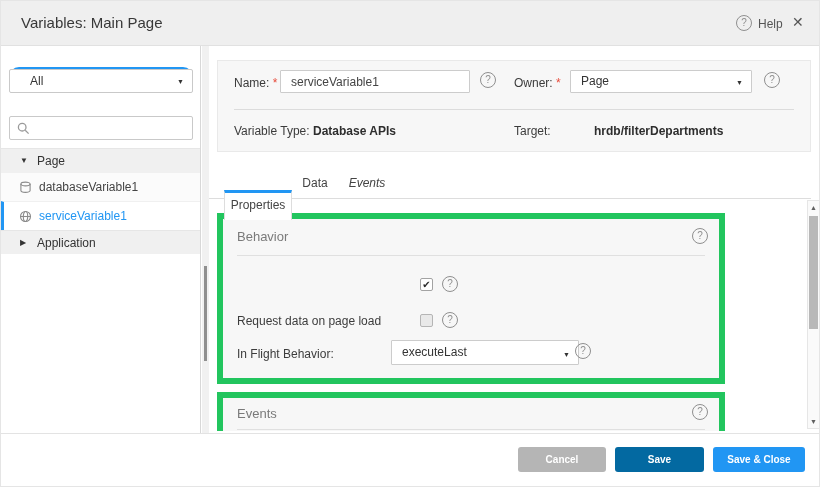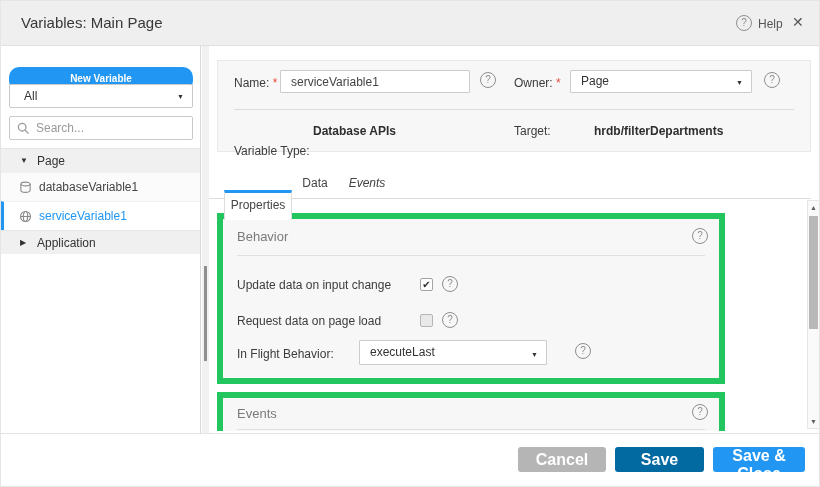--- a/index.html
+++ b/index.html
@@ -17,22 +17,22 @@
   .header .help-circle { left:735px; top:14px; }
   .header-help-label { position:absolute; left:757px; top:16px; font-size:12px; color:#555; }
   .header-close { position:absolute; left:791px; top:13px; font-size:14px; color:#555; cursor:pointer; }
 
   
   .sidebar { position:absolute; left:0; top:45px; width:200px; height:387px; background:#fff;
              border-right:1px solid #d8d8d8; }
   .new-variable-btn { position:absolute; left:8px; top:21px; width:184px; height:24px;
                       background:#2196f3; color:#fff; font-weight:bold; font-size:10px;
                       border:none; border-radius:10px; text-align:center; line-height:24px; cursor:pointer; }
-  .side-select { position:absolute; left:8px; top:38px; width:184px; height:24px; background:#fff;
-                 border:1px solid #c9c9c9; border-radius:2px; line-height:22px; padding-left:14px;
+  .side-select { position:absolute; left:8px; top:23px; width:184px; height:24px; background:#fff;
+                 border:1px solid #c9c9c9; border-radius:2px; line-height:22px; padding-left:20px;
                  color:#333; cursor:pointer; }
   .side-search { position:absolute; left:8px; top:70px; width:184px; height:24px; background:#fff;
                  border:1px solid #c9c9c9; border-radius:2px; }
   .side-search svg { position:absolute; left:7px; top:5px; }
   .side-search input { position:absolute; left:26px; top:1px; width:150px; height:20px; border:none;
                        outline:none; font-family:"Liberation Sans",sans-serif; font-size:12px; color:#555; background:transparent; }
   .side-search input::placeholder { color:#9a9a9a; }
   .caret-glyph { font-size:7px; color:#333; }
   .side-select .caret-glyph { position:absolute; right:8px; top:1px; }
 
@@ -94,21 +94,21 @@
   .main-scrollbar { position:absolute; left:598px; top:1px; width:13px; height:229px;
                     background:#fafafa; border:1px solid #e6e6e6; }
   .scroll-arrow { position:absolute; left:0; width:11px; text-align:center; font-size:7px; color:#606060; cursor:pointer; }
   .scroll-arrow.up { top:3px; }
   .scroll-arrow.down { bottom:3px; }
   .main-scroll-thumb { position:absolute; left:1px; top:15px; width:9px; height:113px; background:#b8b8b8; cursor:grab; }
 
   
   .footer { position:absolute; left:0; top:432px; width:820px; height:55px; background:#fff; border-top:1px solid #e3e3e3; }
   .footer-btn { position:absolute; top:13px; height:25px; border:none; border-radius:3px; color:#fff;
-                font-family:"Liberation Sans",sans-serif; font-size:16px; font-weight:bold; cursor:pointer; }
+                font-family:"Liberation Sans",sans-serif; font-size:10px; font-weight:bold; cursor:pointer; }
   .btn-cancel { left:517px; width:88px; background:#b5b5b5; }
   .btn-save { left:614px; width:89px; background:#0369a1; }
   .btn-save-close { left:712px; width:92px; background:#2196f3; }
 </style>
 </head>
 <body>
 
 <div class="app">
 
   <div class="header">
@@ -124,21 +124,20 @@
     <div class="side-select">
       <span>All</span>
       <span class="caret-glyph">▼</span>
     </div>
 
     <div class="side-search">
       <svg width="13" height="13" viewBox="0 0 13 13">
         <circle cx="5.2" cy="5.2" r="3.8" fill="none" stroke="#9a9a9a" stroke-width="1.3"></circle>
         <line x1="8.2" y1="8.2" x2="11.6" y2="11.6" stroke="#9a9a9a" stroke-width="1.3"></line>
       </svg>
-      <input type="text" placeholder="Search..." style="">
     </div>
 
     <div class="tree">
       <div class="tree-row tree-group">
         <span class="tree-caret">▼</span>
         <span class="tree-label">Page</span>
       </div>
       <div class="tree-row tree-item">
         <svg class="tree-ico" width="13" height="13" viewBox="0 0 13 13">
           <ellipse cx="6.5" cy="3" rx="4.6" ry="1.9" fill="none" stroke="#8a8a8a" stroke-width="1.1"></ellipse>
@@ -178,51 +177,50 @@
         <span>Owner:</span> <span class="req">*</span>
       </div>
       <div class="ui-select" style="left:352px; top:9px; width:182px;">
         <span>Page</span>
         <span class="caret-glyph">▼</span>
       </div>
       <div class="help-circle" style="left:546px; top:11px;">?</div>
 
       <div class="fp-divider"></div>
 
-      <div class="fp-static-label" style="left:16px;margin-top:20px;">Variable Type:</div>
+      <div class="fp-static-label" style="left:16px;">Variable Type:</div>
       <div class="fp-static-value" style="left:95px;">Database APIs</div>
       <div class="fp-static-label" style="left:296px;">Target:</div>
       <div class="fp-static-value" style="left:376px;">hrdb/filterDepartments</div>
     </div>
 
     <div class="tabbar">
       <div class="tab tab-properties active">Properties</div>
       <div class="tab tab-data">Data</div>
       <div class="tab tab-events">Events</div>
     </div>
 
     <div class="content">
 
       <div class="section-panel behavior-panel">
         <div class="section-title" style="top:10px;">Behavior</div>
         <div class="help-circle section-help" style="top:9px;">?</div>
         <div class="section-divider" style="top:36px;"></div>
 
-        <div class="prop-label" style="top:59px;">Update data on input change</div>
         <div class="checkbox" style="top:59px;">
           <span>✔</span>
         </div>
         <div class="help-circle row-help" style="top:57px;">?</div>
 
         <div class="prop-label" style="top:95px;">Request data on page load</div>
         <div class="checkbox unchecked" style="top:95px;"></div>
         <div class="help-circle row-help" style="top:93px;">?</div>
 
         <div class="prop-label" style="top:128px;">In Flight Behavior:</div>
-        <div class="ui-select" style="left:136px; top:121px; width:188px; height:25px; line-height:23px;">
+        <div class="ui-select" style="left:168px; top:121px; width:188px; height:25px; line-height:23px;">
           <span>executeLast</span>
           <span class="caret-glyph" style="top:2px;">▼</span>
         </div>
         <div class="help-circle" style="left:352px; top:124px;">?</div>
       </div>
 
       <div class="section-panel spinner-panel">
         <div class="section-title" style="top:8px;">Events</div>
         <div class="help-circle section-help" style="top:6px;">?</div>
         <div class="section-divider" style="top:31px;"></div>

